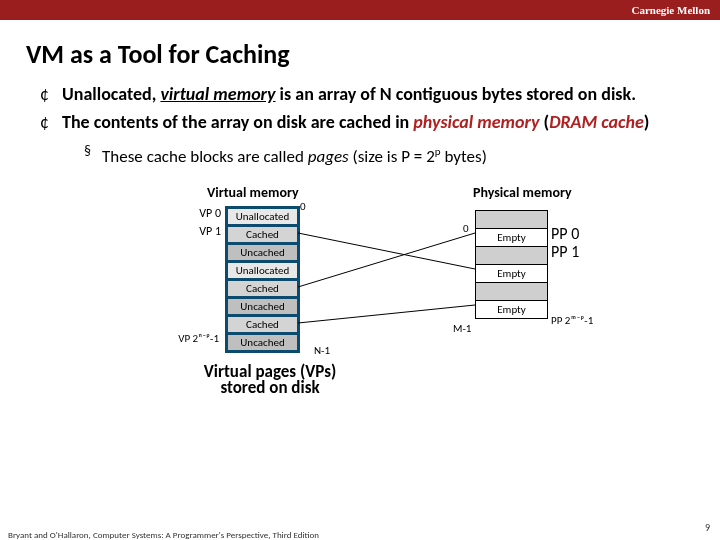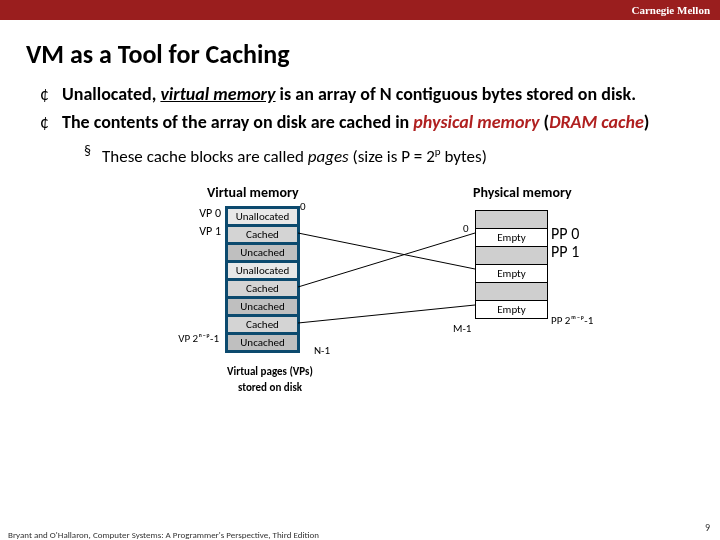--- a/index.html
+++ b/index.html
@@ -139,21 +139,21 @@
     left: 486px;
   }
   .pp0 { top: 40px; }
   .pp1 { top: 58px; }
   .pplast { top: 130px; font-size: 11px; }
   .pm-zero { position: absolute; left: 398px; top: 38px; font-size: 11px; }
   .pm-m1 { position: absolute; left: 388px; top: 138px; font-size: 11px; }
 
   .caption {
     position: absolute;
-    font-size: 11px;
+    font-size: 17px;
     font-weight: bold;
     text-align: center;
     line-height: 16px;
   }
   .cap-left { left: 130px; top: 180px; width: 150px; }
   .cap-right { left: 380px; top: 180px; width: 160px; }
 
   svg.connectors {
     position: absolute;
     left: 0; top: 0;

